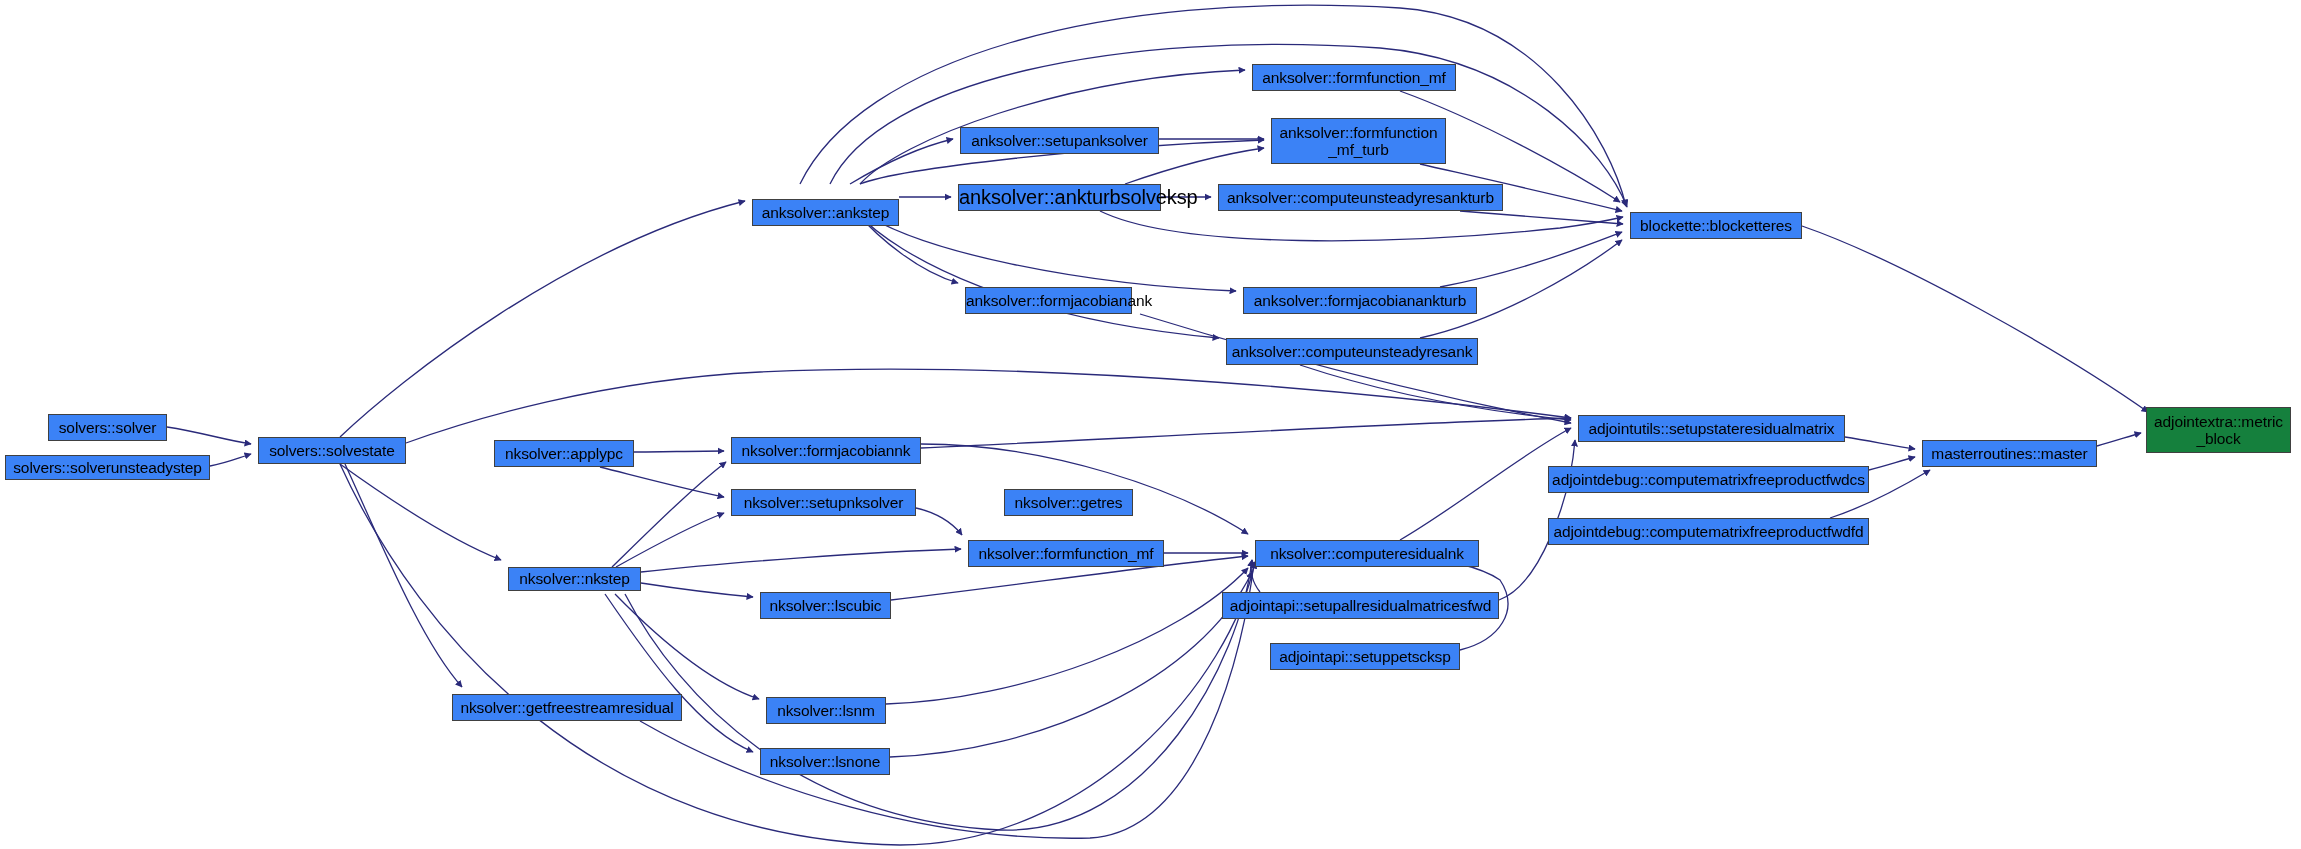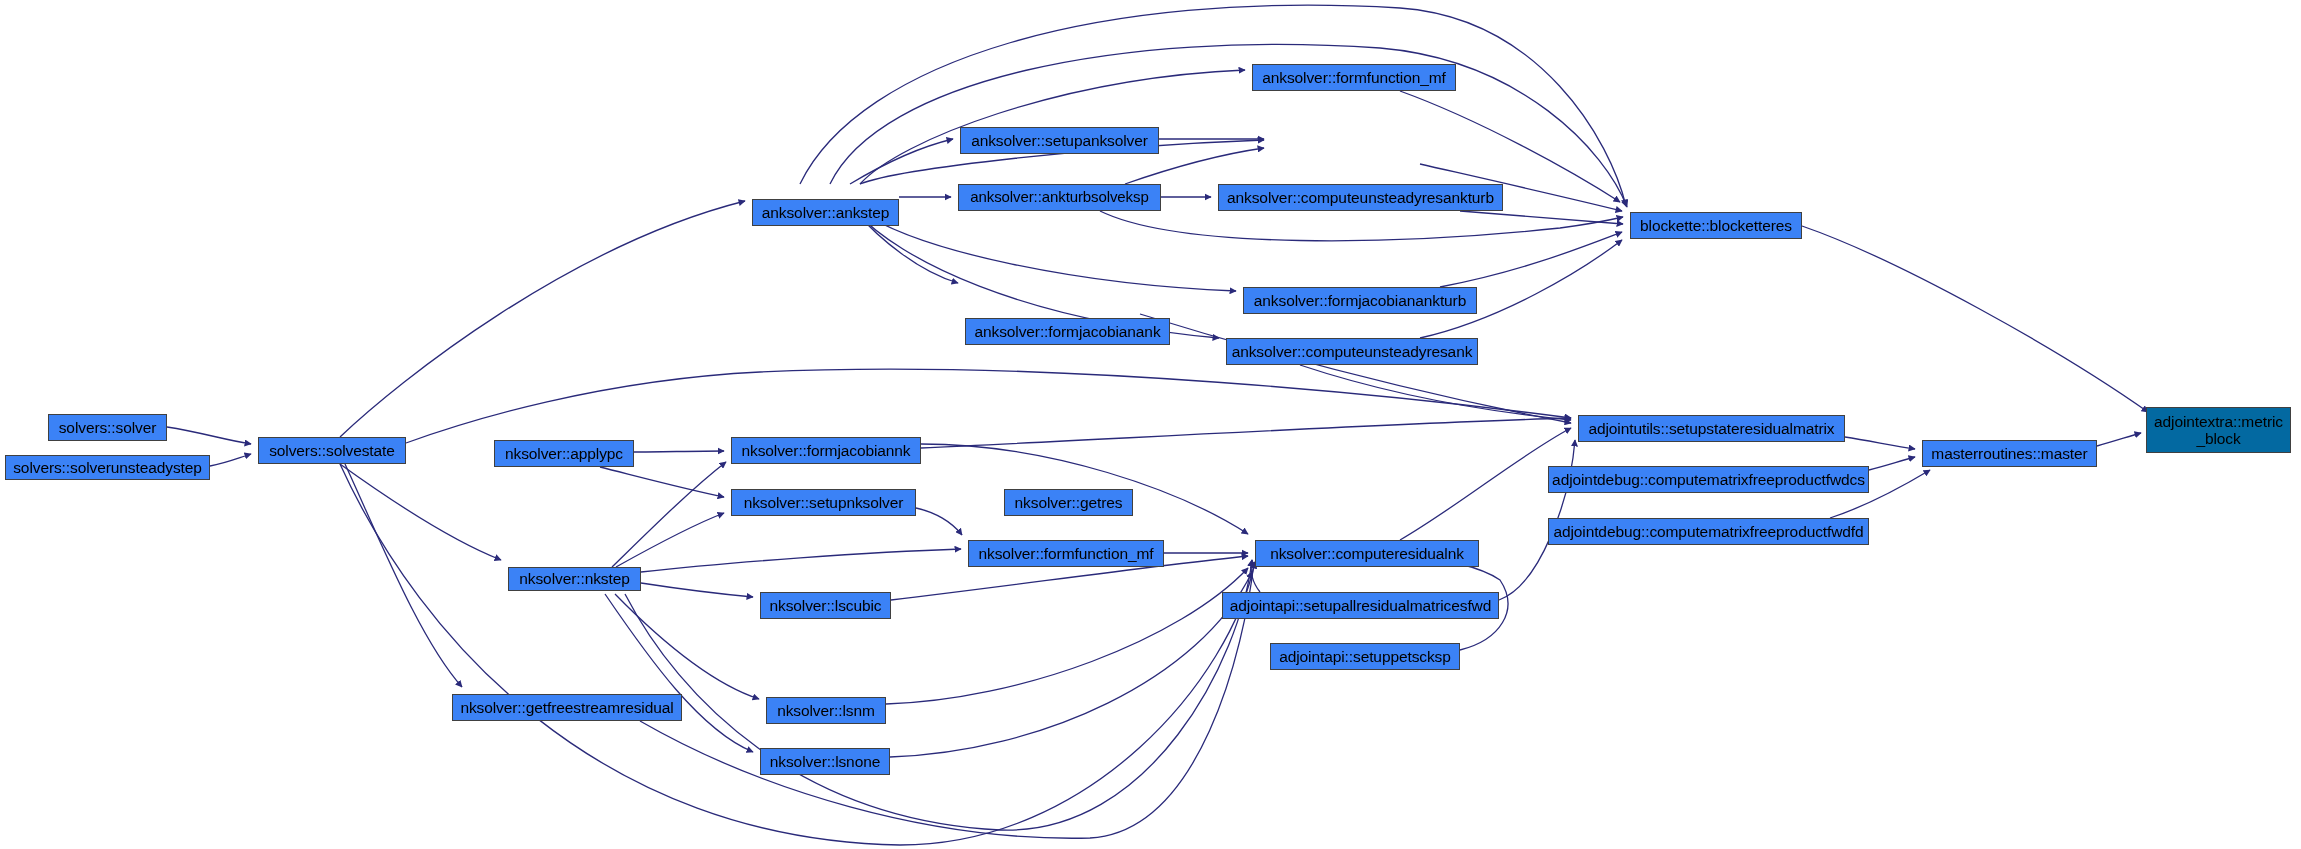--- a/index.html
+++ b/index.html
@@ -39,21 +39,21 @@
     color: #000000;
     display: flex;
     align-items: center;
     justify-content: center;
     text-align: center;
     line-height: 1.12;
     white-space: pre;
     letter-spacing: -0.1px;
   }
   .node.highlight {
-    background: #0369a1;
+    background: #15803d;
     border-color: #404040;
   }
   .node-label {
     display: block;
     width: 100%;
     white-space: pre;
   }
 </style>
 </head>
 <body>
@@ -120,25 +120,27 @@
         <path d="M1400,540 C1460,505 1520,455 1571,428" fill="none" stroke="#2a2a7a" stroke-width="1.3" marker-end="url(#arrowhead)"></path>
         <path d="M921,448 C1100,440 1370,424 1571,418" fill="none" stroke="#2a2a7a" stroke-width="1.3" marker-end="url(#arrowhead)"></path>
       </g>
   </svg>
   <div id="node-layer">
       <div class="node" style="left: 48px; top: 414px; width: 119px; height: 27px; font-size: 15.5px;"><span class="node-label">solvers::solver</span></div>
       <div class="node" style="left: 5px; top: 455px; width: 205px; height: 25px; font-size: 15.5px;"><span class="node-label">solvers::solverunsteadystep</span></div>
       <div class="node" style="left: 258px; top: 437px; width: 148px; height: 27px; font-size: 15.5px;"><span class="node-label">solvers::solvestate</span></div>
       <div class="node" style="left: 752px; top: 184px; width: 147px; height: 27px; font-size: 15.5px; margin-top: 15px;"><span class="node-label">anksolver::ankstep</span></div>
       <div class="node" style="left: 960px; top: 127px; width: 199px; height: 27px; font-size: 15.5px;"><span class="node-label">anksolver::setupanksolver</span></div>
-      <div class="node" style="left: 958px; top: 184px; width: 203px; height: 27px; font-size: 15px;"><span class="node-label">anksolver::ankturbsolveksp</span></div>
+      <div class="node" style="left: 958px; top: 184px; width: 203px; height: 27px; font-size: 20px;"><span class="node-label">anksolver::ankturbsolveksp</span></div>
       <div class="node" style="left: 1252px; top: 64px; width: 204px; height: 27px; font-size: 15.5px;"><span class="node-label">anksolver::formfunction_mf</span></div>
+      <div class="node" style="left: 1271px; top: 118px; width: 175px; height: 46px; font-size: 15.5px;"><span class="node-label">anksolver::formfunction
+_mf_turb</span></div>
       <div class="node" style="left: 1218px; top: 184px; width: 285px; height: 27px; font-size: 15.5px;"><span class="node-label">anksolver::computeunsteadyresankturb</span></div>
       <div class="node" style="left: 1630px; top: 212px; width: 172px; height: 27px; font-size: 15.5px;"><span class="node-label">blockette::blocketteres</span></div>
-      <div class="node" style="left: 965px; top: 287px; width: 205px; height: 27px; font-size: 15.5px; margin-top: 31px;"><span class="node-label">anksolver::formjacobianank</span></div>
+      <div class="node" style="left: 965px; top: 287px; width: 167px; height: 27px; font-size: 15.5px;"><span class="node-label">anksolver::formjacobianank</span></div>
       <div class="node" style="left: 1243px; top: 287px; width: 234px; height: 27px; font-size: 15.5px;"><span class="node-label">anksolver::formjacobianankturb</span></div>
       <div class="node" style="left: 1226px; top: 338px; width: 252px; height: 27px; font-size: 15.5px;"><span class="node-label">anksolver::computeunsteadyresank</span></div>
       <div class="node" style="left: 494px; top: 440px; width: 140px; height: 27px; font-size: 15.5px;"><span class="node-label">nksolver::applypc</span></div>
       <div class="node" style="left: 731px; top: 437px; width: 190px; height: 27px; font-size: 15.5px; justify-content: center;"><span class="node-label">nksolver::formjacobiannk</span></div>
       <div class="node" style="left: 731px; top: 489px; width: 185px; height: 27px; font-size: 15.5px;"><span class="node-label">nksolver::setupnksolver</span></div>
       <div class="node" style="left: 1004px; top: 489px; width: 129px; height: 27px; font-size: 15.5px;"><span class="node-label">nksolver::getres</span></div>
       <div class="node" style="left: 508px; top: 567px; width: 133px; height: 24px; font-size: 15.5px;"><span class="node-label">nksolver::nkstep</span></div>
       <div class="node" style="left: 968px; top: 540px; width: 196px; height: 27px; font-size: 15.5px;"><span class="node-label">nksolver::formfunction_mf</span></div>
       <div class="node" style="left: 1255px; top: 540px; width: 224px; height: 27px; font-size: 15.5px;"><span class="node-label">nksolver::computeresidualnk</span></div>
       <div class="node" style="left: 760px; top: 592px; width: 131px; height: 27px; font-size: 15.5px;"><span class="node-label">nksolver::lscubic</span></div>

